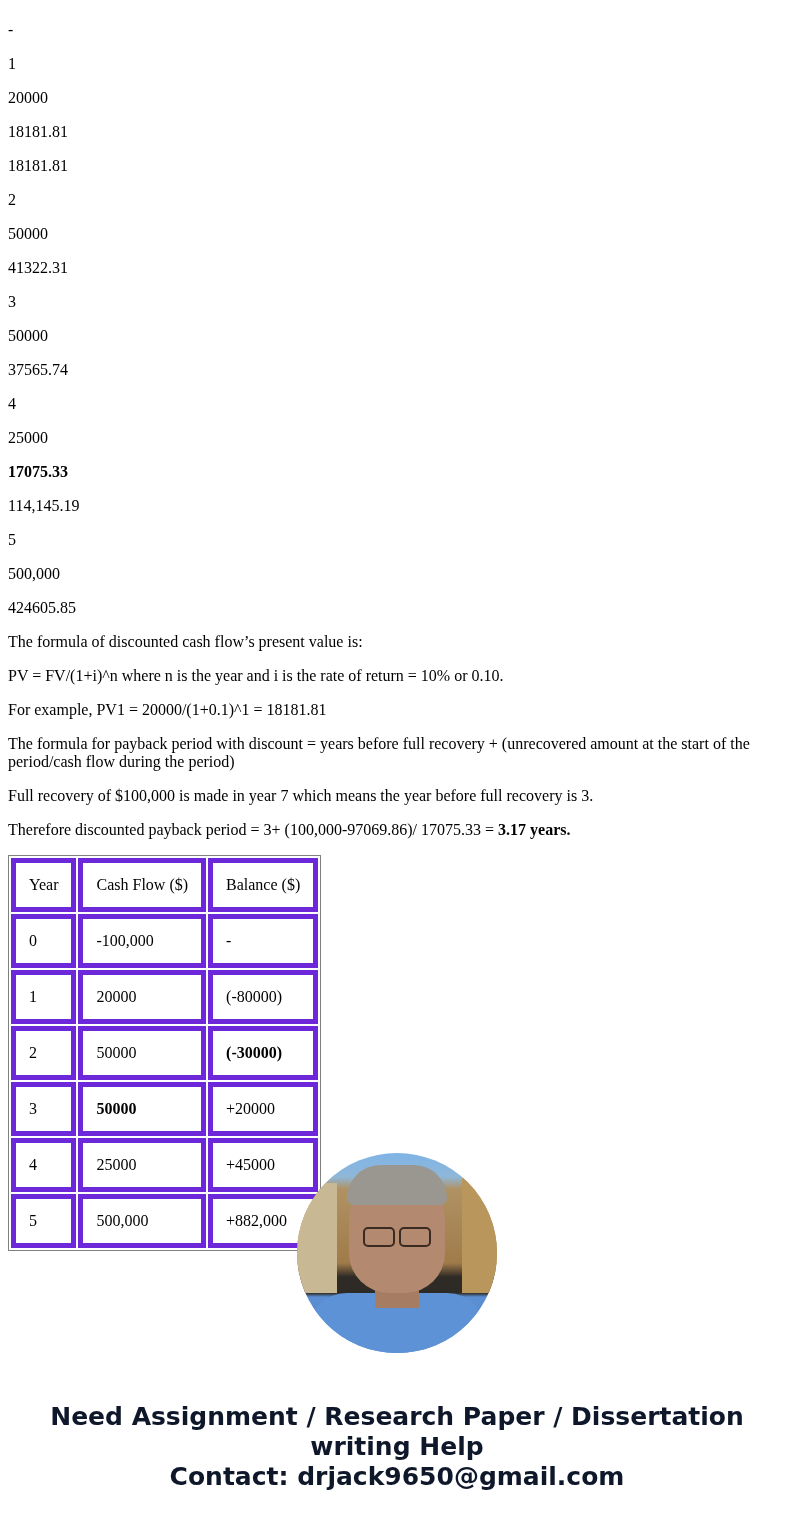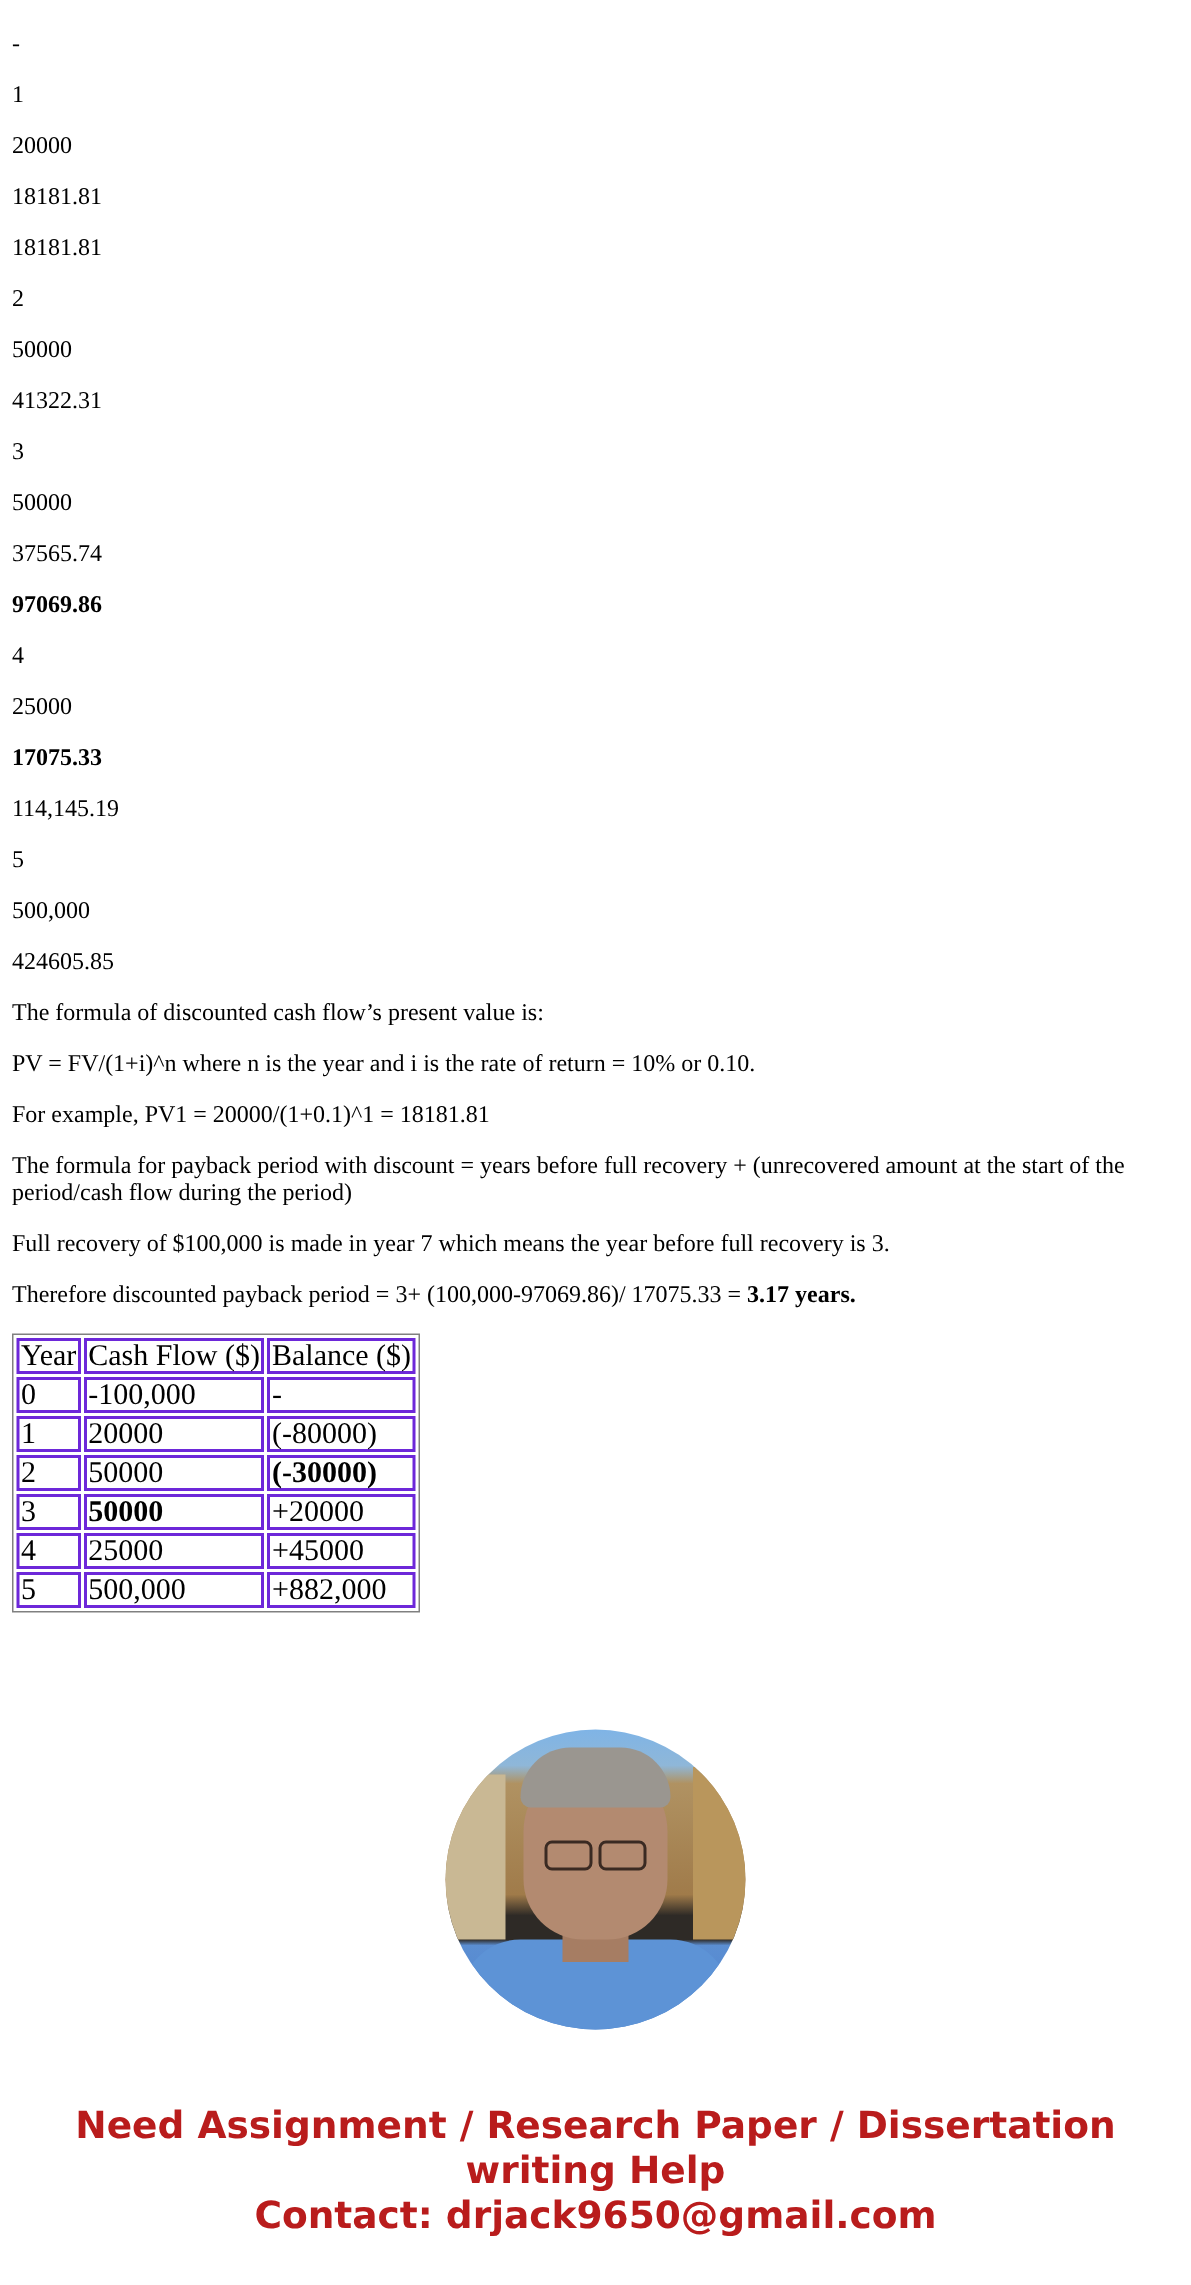--- a/index.html
+++ b/index.html
@@ -24,25 +24,25 @@
       margin: 0 0 16px 0;
       line-height: 18px;
     }
     table.cf {
       border: 1px solid #808080;
       border-collapse: separate;
       border-spacing: 2px;
       margin-top: 0;
     }
     table.cf td {
-      border: 2px solid #6d28d9;
-      padding: 1px;
+      border: 5px solid #6d28d9;
+      padding: 13px;
       line-height: 18px;
       height: 18px;
-      font-size: 20px;
+      font-size: 16px;
     }
     .avatar-wrap {
       position: absolute;
       left: 297px;
       top: 1153px;
       width: 200px;
       height: 200px;
       border-radius: 50%;
       overflow: hidden;
       background: linear-gradient(180deg, #7fb4e6 0%, #8fb7d8 12%, #b09262 18%, #a07b4a 55%, #2e2a26 62%, #2e2a26 70%, #5b8ed2 72%, #4f84cc 100%);
@@ -86,41 +86,40 @@
     .footer {
       position: absolute;
       left: 0;
       top: 1402px;
       width: 794px;
       text-align: center;
       font-family: "DejaVu Sans", sans-serif;
       font-weight: bold;
       font-size: 25px;
       line-height: 30px;
-      color: #b91c1c;
+      color: #0f172a;
     }
   </style>
 </head>
 <body>
 
 <div class="content">
 
   <div>
     <p class="line first-line">-</p>
     <p class="line">1</p>
     <p class="line">20000</p>
     <p class="line">18181.81</p>
     <p class="line">18181.81</p>
     <p class="line">2</p>
     <p class="line">50000</p>
     <p class="line">41322.31</p>
     <p class="line">3</p>
     <p class="line">50000</p>
     <p class="line">37565.74</p>
-    <p class="line bold">97069.86</p>
     <p class="line">4</p>
     <p class="line">25000</p>
     <p class="line bold">17075.33</p>
     <p class="line">114,145.19</p>
     <p class="line">5</p>
     <p class="line">500,000</p>
     <p class="line">424605.85</p>
   </div>
 
   <p class="para">The formula of discounted cash flow’s present value is:</p>

